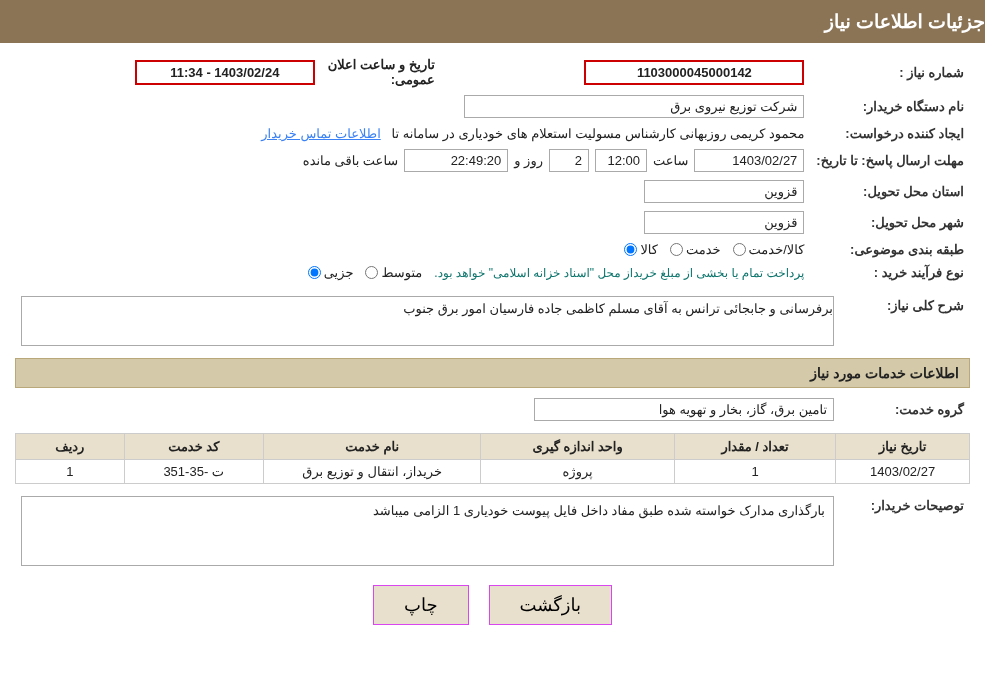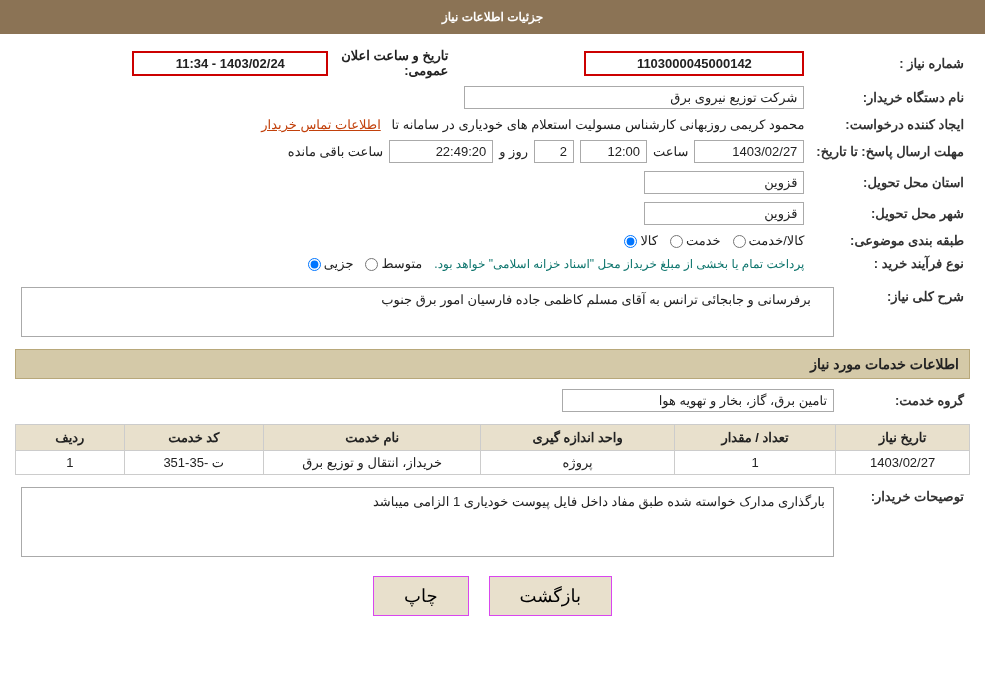--- a/index.html
+++ b/index.html
@@ -12,23 +12,23 @@
     }
     .page-wrapper {
       width: 985px;
       min-height: 691px;
       background: #fff;
       margin: 0 auto;
     }
     .header-bar {
       background: #8B7355;
       color: #fff;
-      text-align: center;
+      text-align: right;
       padding: 10px 0;
-      font-size: 12px;
+      font-size: 19px;
       font-weight: bold;
     }
     .content {
       padding: 10px 15px;
     }
     .info-table {
       width: 100%;
       border-collapse: collapse;
       margin-bottom: 8px;
     }
@@ -62,27 +62,27 @@
       padding: 3px 20px;
       width: 220px;
       display: inline-block;
       text-align: center;
       font-weight: bold;
     }
     .date-box {
       border: 2px solid #c00;
       background: #fff;
       padding: 3px 8px;
-      width: 196px;
+      width: 180px;
       display: inline-block;
       text-align: center;
       font-weight: bold;
     }
     .link-blue {
-      color: #c2410c;
+      color: #3b82f6;
       text-decoration: underline;
     }
     .row-inline {
       display: flex;
       align-items: center;
       gap: 6px;
       flex-wrap: wrap;
     }
     .section-header {
       background: #d4c9a8;
@@ -92,29 +92,29 @@
       margin: 8px 0 6px 0;
       border: 1px solid #b8a87a;
     }
     .radio-group {
       display: flex;
       gap: 12px;
       align-items: center;
     }
     .radio-item {
       display: flex;
-      align-items: flex-end;
+      align-items: center;
       gap: 3px;
     }
     .sharh-box {
       border: 1px solid #aaa;
       background: #fff;
       width: 100%;
       min-height: 50px;
-      padding: 4px 22px;
+      padding: 4px 0;
       text-align: right;
     }
     .services-table {
       width: 100%;
       border-collapse: collapse;
       margin: 8px 0;
     }
     .services-table th {
       background: #e8e0cc;
       border: 1px solid #ccc;
@@ -199,21 +199,21 @@
           <a class="link-blue">اطلاعات تماس خریدار</a>
         </td>
       </tr>
 
       <tr>
         <td class="label-cell">مهلت ارسال پاسخ: تا تاریخ:</td>
         <td class="value-cell" colspan="3">
           <div class="row-inline">
             <span class="input-box" style="width:110px;">1403/02/27</span>
             <span>ساعت</span>
-            <span class="input-box" style="width:67px;">12:00</span>
+            <span class="input-box" style="width:52px;">12:00</span>
             <span class="input-box" style="width:40px;">2</span>
             <span>روز و</span>
             <span class="input-box" style="width:104px;">22:49:20</span>
             <span>ساعت باقی مانده</span>
           </div>
         </td>
       </tr>
 
       <tr>
         <td class="label-cell">استان محل تحویل:</td>
@@ -279,21 +279,21 @@
     </tbody>
       </table>
 
     <div class="section-header">اطلاعات خدمات مورد نیاز</div>
 
     <table class="info-table">
       <tbody>
           <tr>
         <td class="label-cell">گروه خدمت:</td>
         <td>
-          <span class="input-box" style="width:272px;">تامین برق، گاز، بخار و تهویه هوا</span>
+          <span class="input-box" style="width:300px;">تامین برق، گاز، بخار و تهویه هوا</span>
         </td>
       </tr>
     </tbody>
       </table>
 
     <table class="services-table">
       <thead>
         <tr>
           <th>تاریخ نیاز</th>
           <th>تعداد / مقدار</th>

